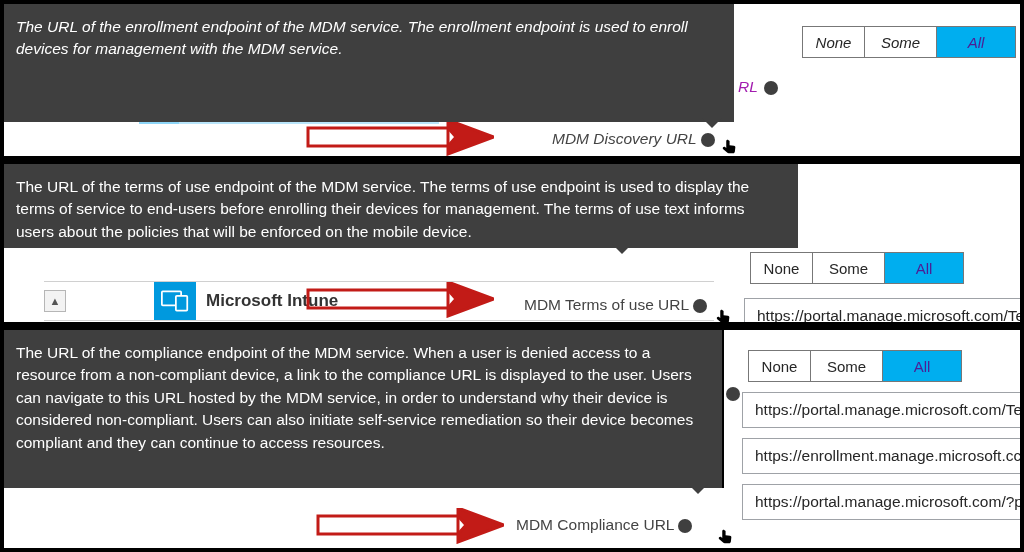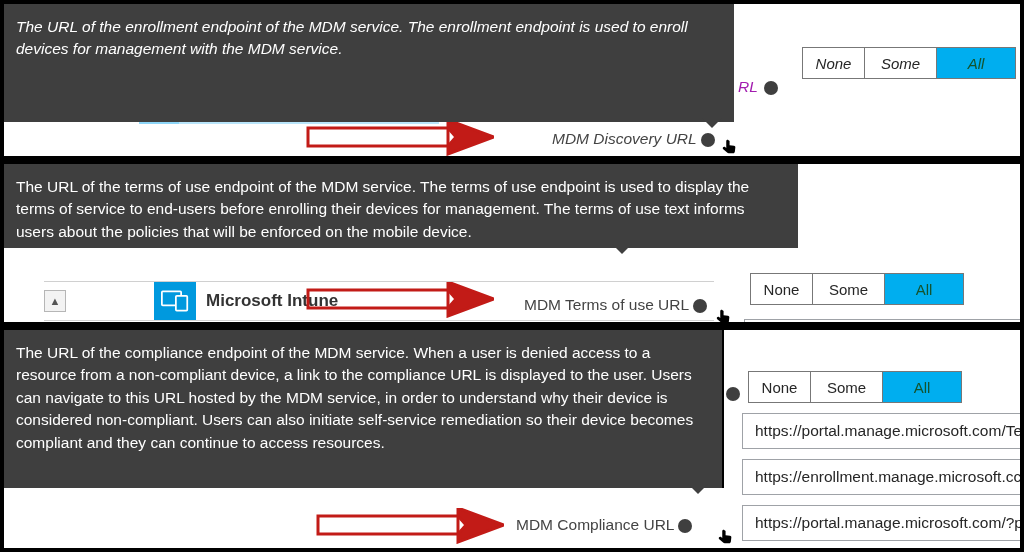--- a/index.html
+++ b/index.html
@@ -54,41 +54,41 @@
   #panel1 .tooltip{height:118px;}
   #panel2 .tooltip{height:84px;width:794px;}
   #panel2 .tooltip::after{right:166px;}
   #panel3 .tooltip{width:720px;height:158px;border-right:2px solid #000;}
   #panel3 .tooltip::after{right:14px;}
 
   
   .right-col{
     position:absolute;
     right:4px;
-    display:flex;flex-direction:column;gap:8px;margin-top:21px;
+    display:flex;flex-direction:column;gap:8px;
   }
 
   
   .seg{
     display:inline-flex;
     height:32px;
     border:1px solid #777;
     width:214px;
   }
   .seg span{
     display:flex;align-items:center;justify-content:center;
     font-size:15px;
     cursor:pointer;
     height:100%;
     border-right:1px solid #777;
   }
   .seg span:last-child{border-right:none;}
   .seg .none{width:62px;}
   .seg .some{width:72px;}
-  .seg .all{flex:1;background:var(--accent);color:#14532d;}
+  .seg .all{flex:1;background:var(--accent);color:#4c1d95;}
 
   .url-input{
     height:36px;
     border:1px solid var(--border);
     width:280px;
     padding:0 12px;
     font-family:inherit;font-size:15.5px;
     overflow:hidden;white-space:nowrap;text-overflow:clip;
     display:flex;align-items:center;
     cursor:text;

